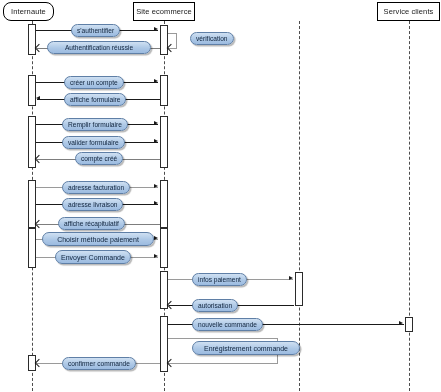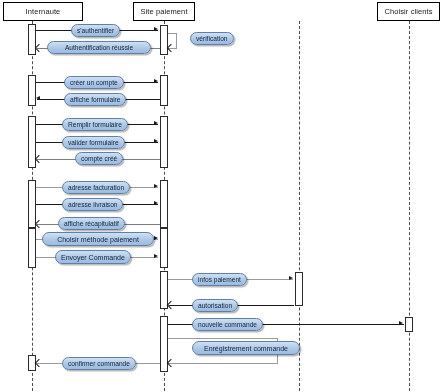--- a/index.html
+++ b/index.html
@@ -50,28 +50,28 @@
     box-shadow:1.5px 1.5px 1px rgba(0,0,0,.28);
     padding:0 5px;
   }
   .pill.tall{height:14px;font-size:7px;border-radius:7px;}
 </style>
 </head>
 <body>
 
 <div id="canvas">
 
-  <div class="head" style="left:3px;top:2px;width:80px;">
+  <div class="head" style="left:3px;top:2px;width:51px;border-radius:8px;">
     <span>Internaute</span>
   </div>
   <div class="head" style="left:133px;top:2px;width:62px;">
-    <span>Site paiement</span>
+    <span>Site ecommerce</span>
   </div>
   <div class="head" style="left:377px;top:2px;width:63px;">
-    <span>Choisir clients</span>
+    <span>Service clients</span>
   </div>
 
   <div class="lifeline" style="left:32px;top:21px;height:370px;"></div>
   <div class="lifeline" style="left:164px;top:21px;height:370px;"></div>
   <div class="lifeline" style="left:299px;top:21px;height:370px;"></div>
   <div class="lifeline" style="left:409px;top:21px;height:370px;"></div>
 
   <div class="act" style="left:28px;top:24px;height:31px;"></div>
   <div class="act" style="left:28px;top:75px;height:31px;"></div>
   <div class="act" style="left:28px;top:116px;height:52px;"></div>

